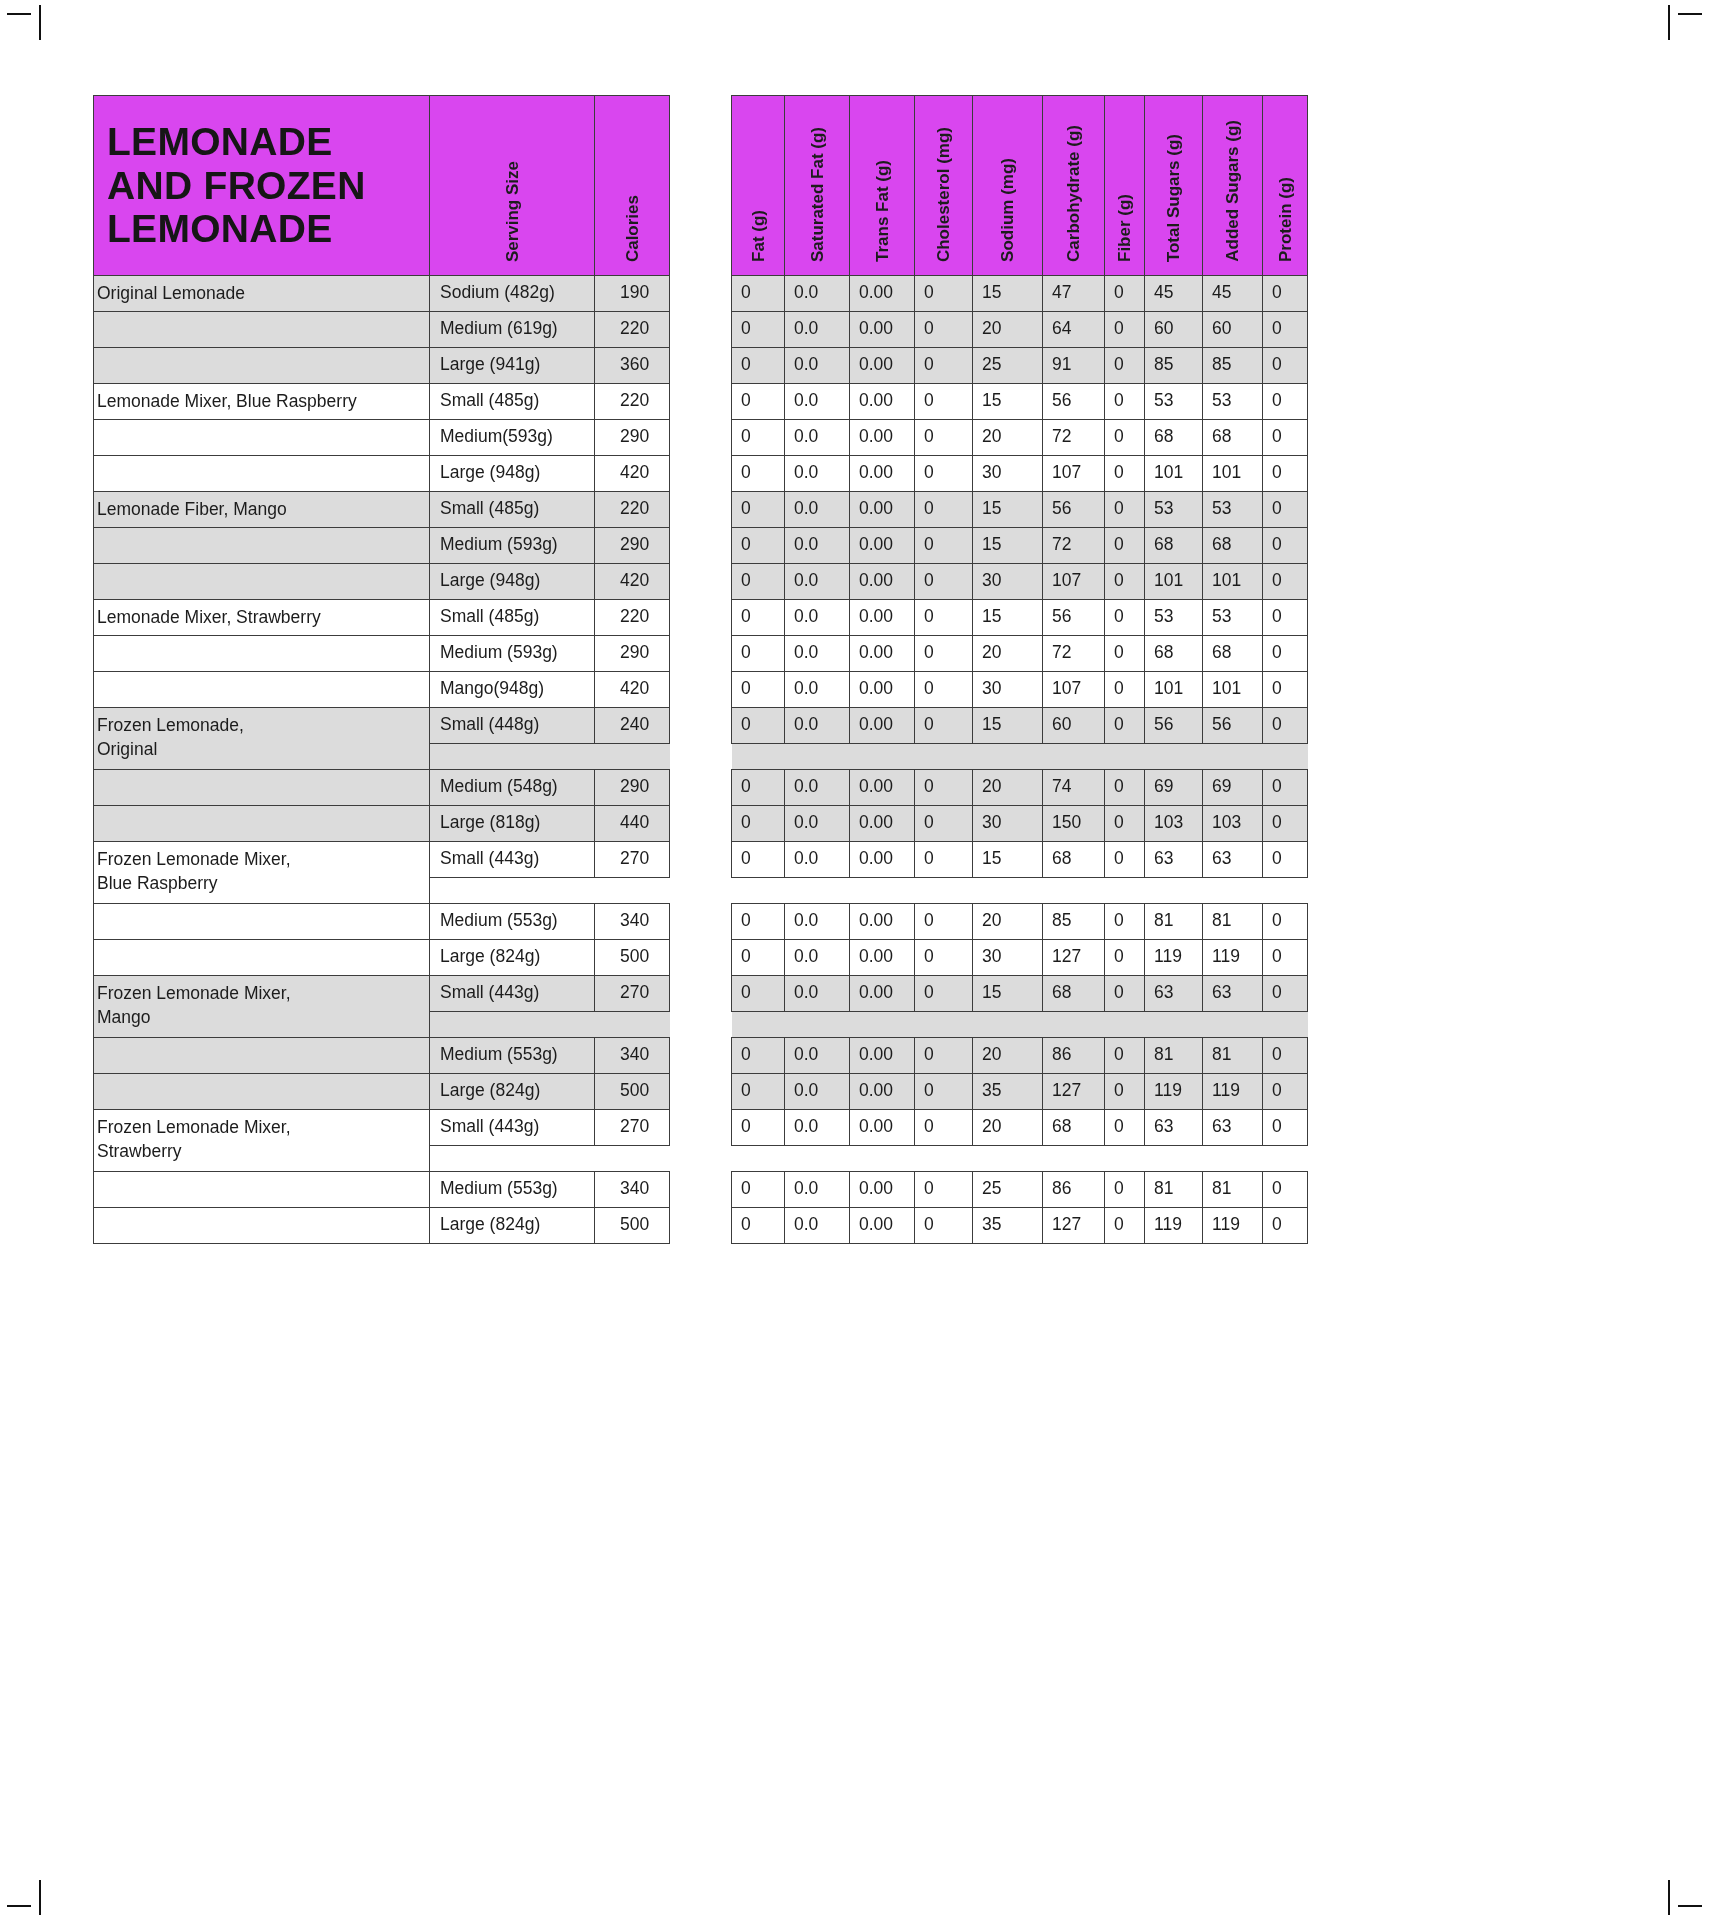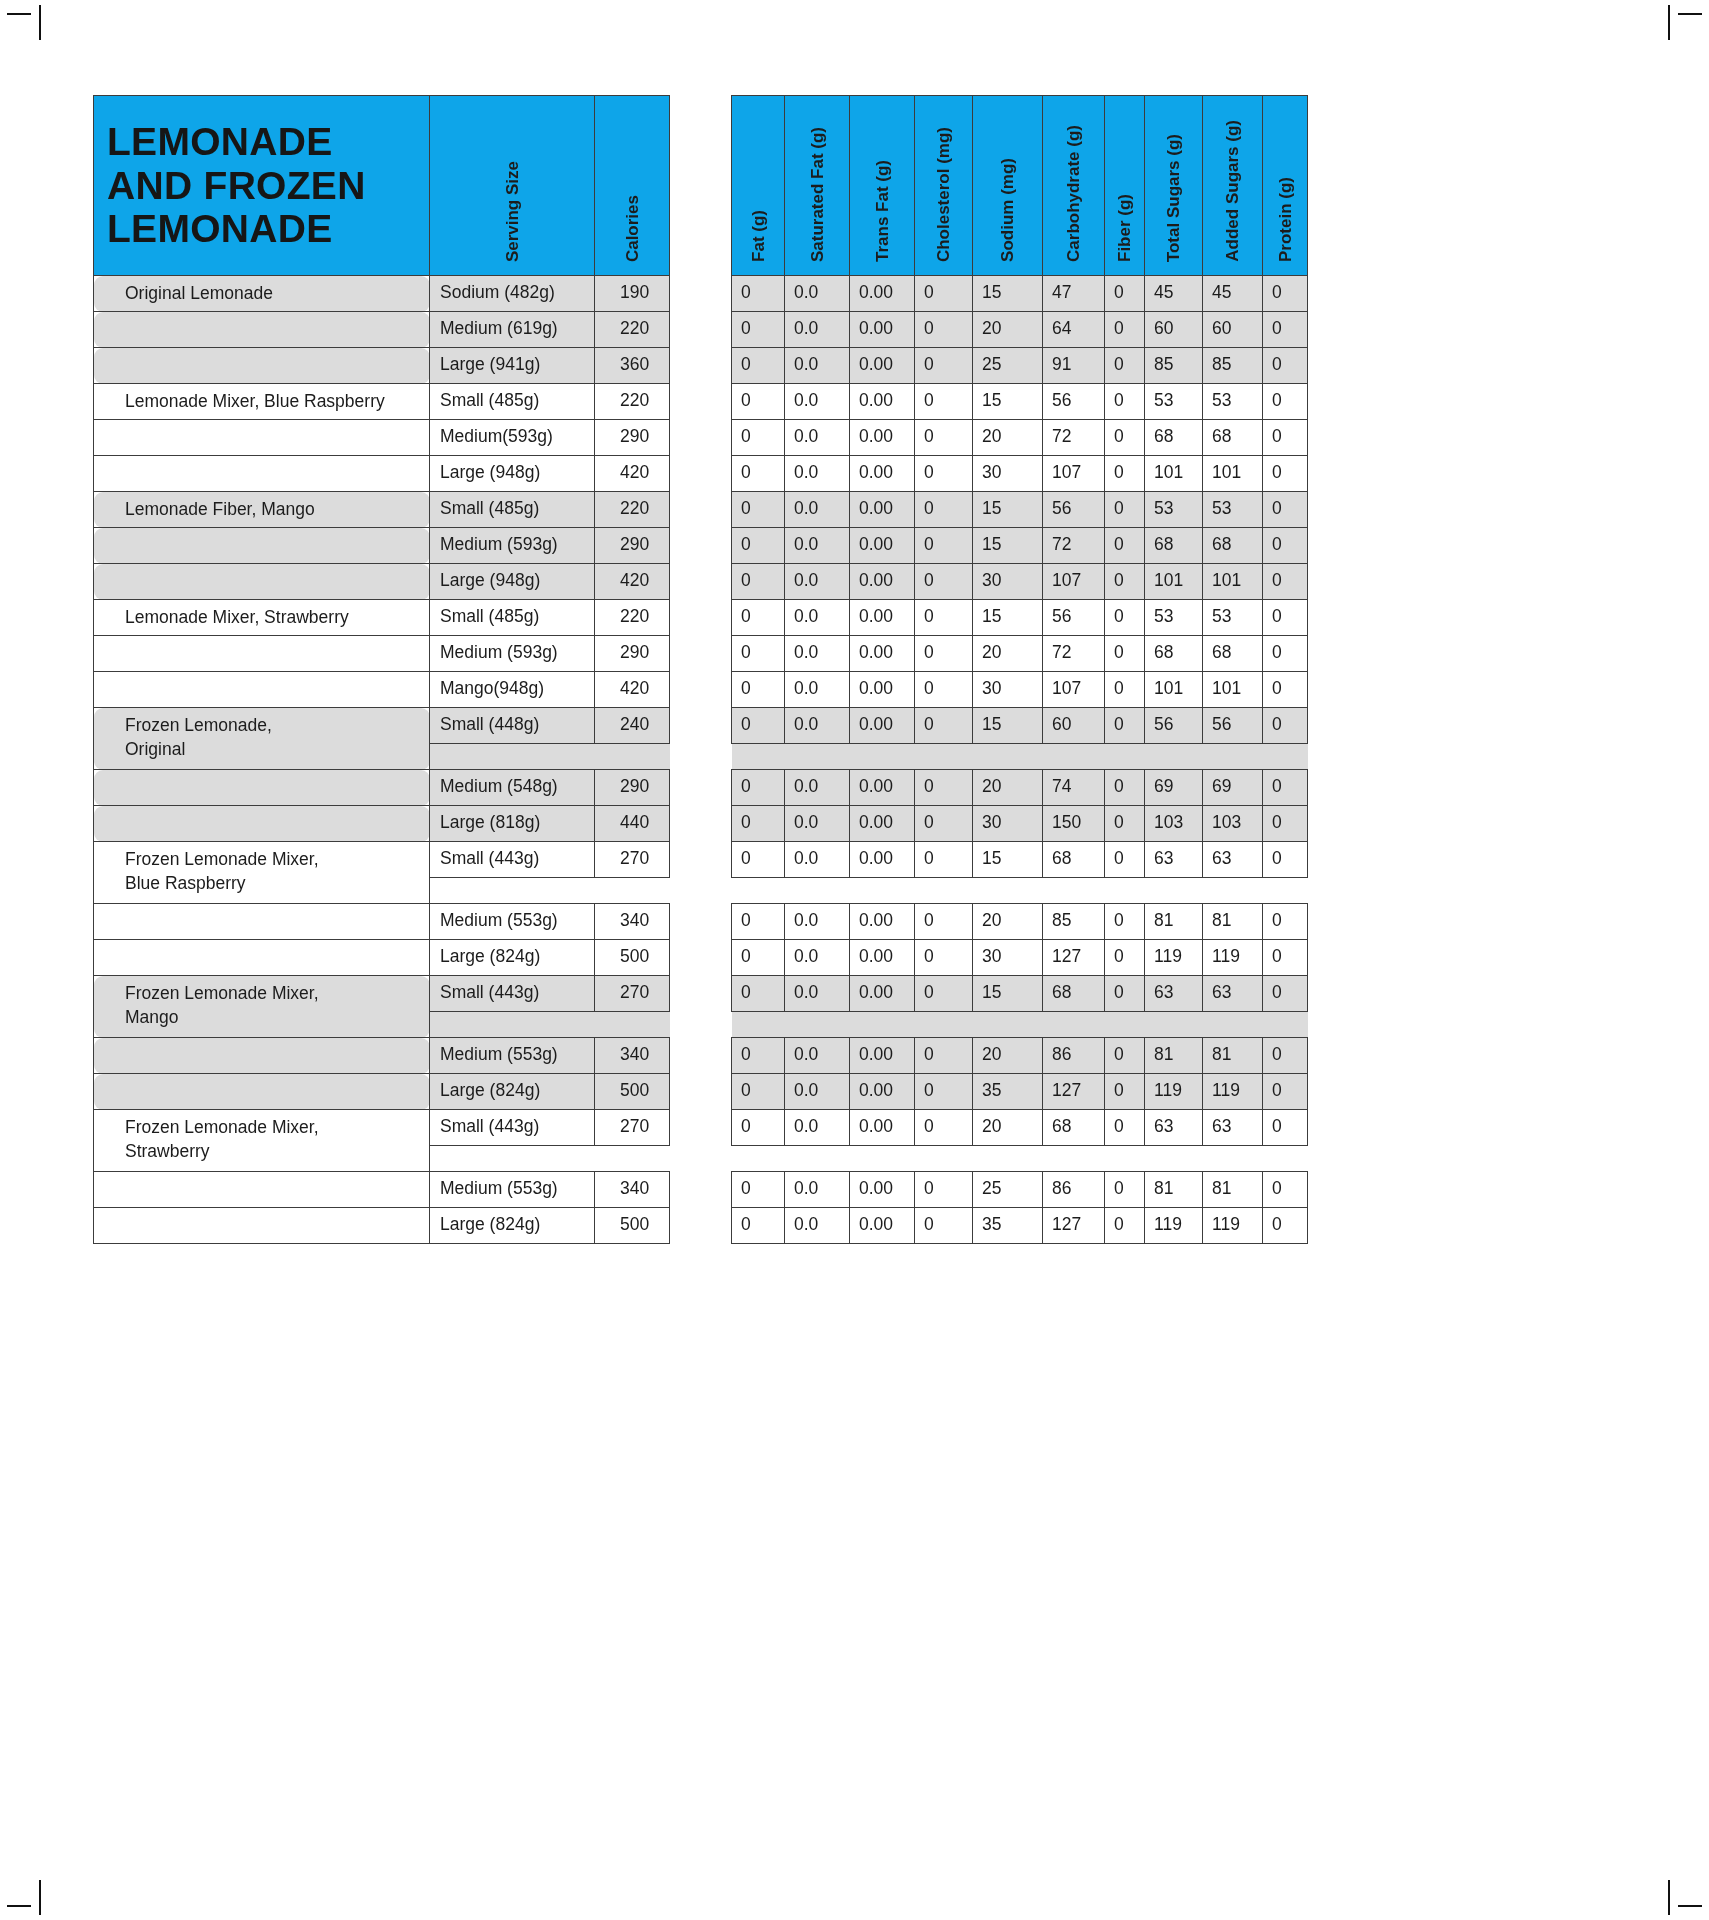--- a/index.html
+++ b/index.html
@@ -25,21 +25,21 @@
   }
   #left-table  { left: 93px;  width: 576px; }
   #right-table { left: 731px; width: 576px; }
 
   th, td { border: 1px solid #3c3c3c; }
 
   thead th {
     height: 180px;
     vertical-align: bottom;
     text-align: center;
-    background: #0ea5e9;
+    background: #d946ef;
     padding-bottom: 9px;
   }
   th.title-cell {
     vertical-align: middle;
     text-align: left;
     padding: 0 8px 0 13px;
   }
   .page-title {
     font-weight: 700;
     font-size: 39px;
@@ -62,25 +62,24 @@
 
   tbody td {
     vertical-align: top;
     font-size: 17.5px;
     padding-top: 6px;
     background: #ffffff;
   }
   tr.shaded td { background: #dcdcdc; }
 
   #left-table td.name {
-    padding-left: 31px;
+    padding-left: 3px;
     padding-right: 8px;
     white-space: pre-line;
     line-height: 1.35;
-    border-radius: 9px;
   }
   #left-table td.serv { padding-left: 10px; }
   #left-table td.cal  { padding-left: 25px; }
   #right-table td     { padding-left: 9px; }
 
   td.spacer {
     border-left: none !important;
     border-right: none !important;
   }
 </style>

